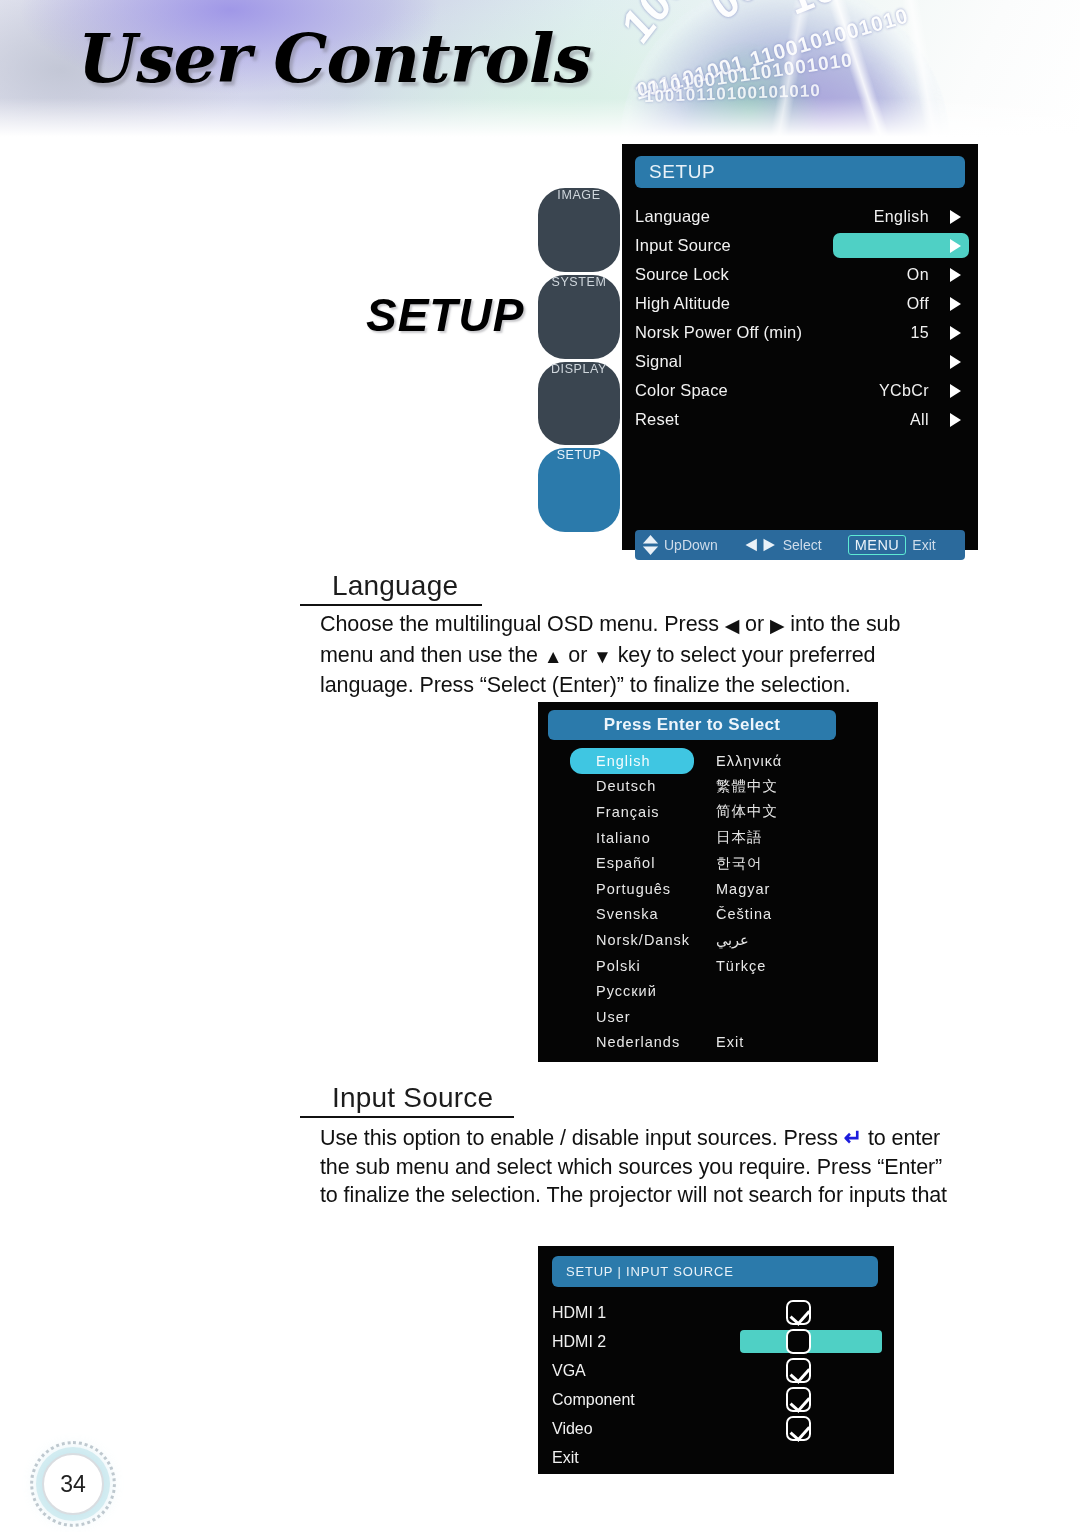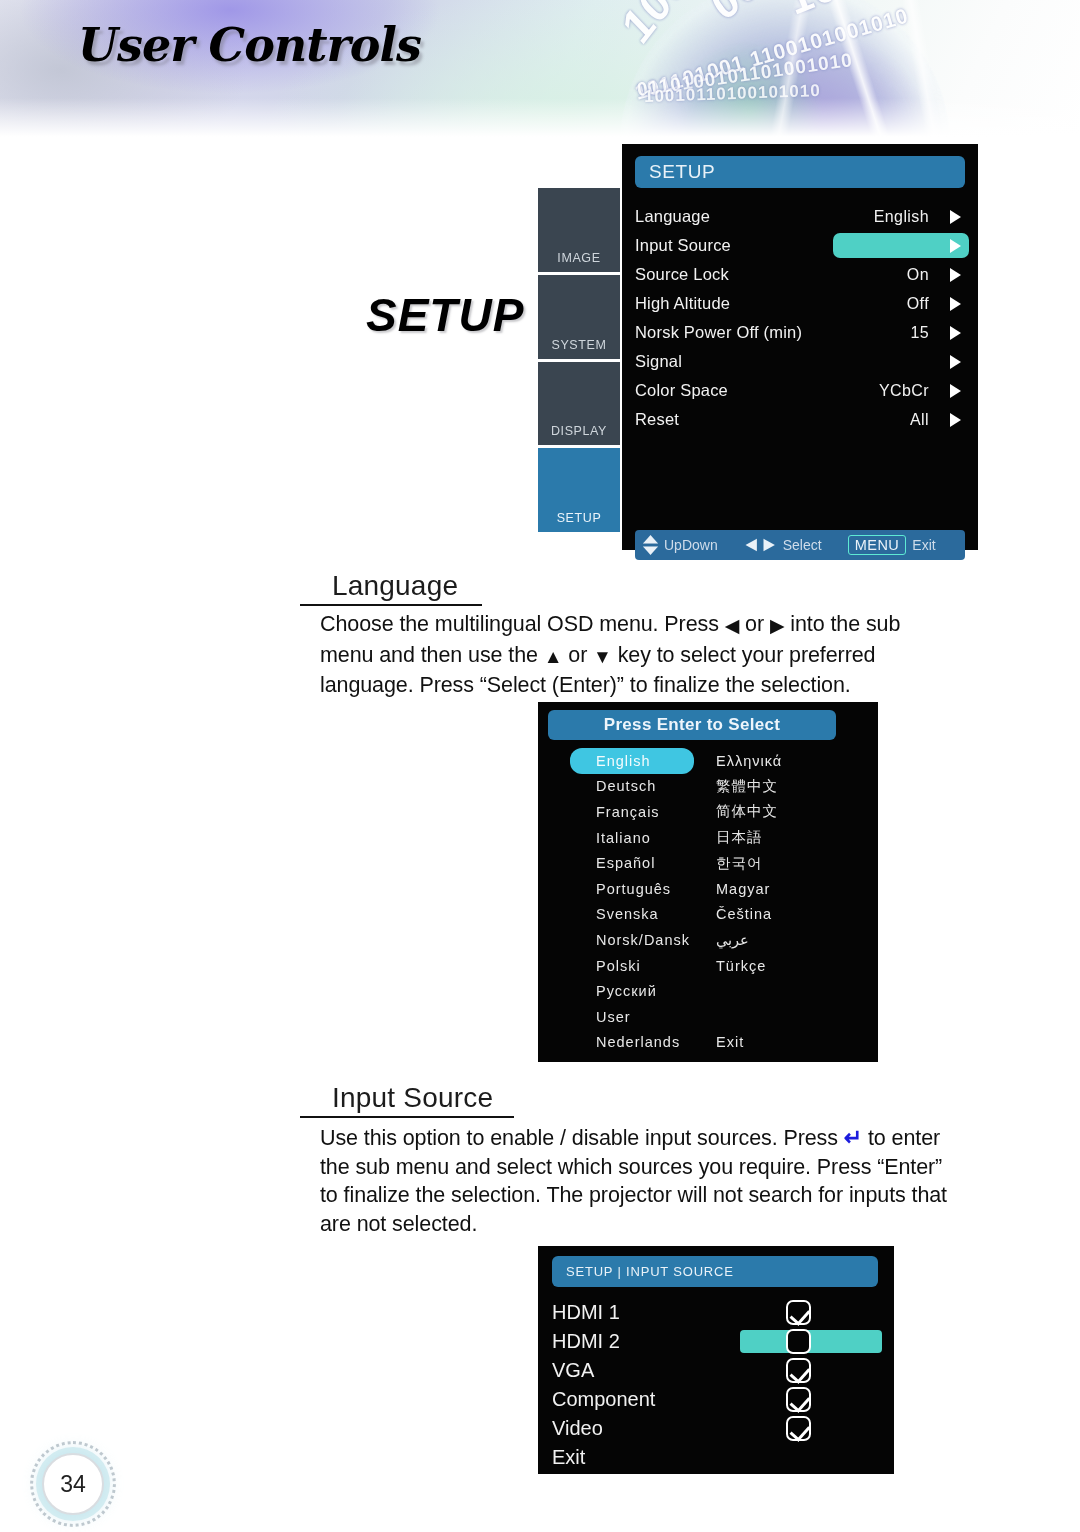--- a/index.html
+++ b/index.html
@@ -55,21 +55,21 @@
       linear-gradient(100deg, rgba(255,255,255,0) 30%, rgba(255,255,255,0.6) 32%, rgba(255,255,255,0) 34%);
   }
   .banner-fade {
     position:absolute; left:0; bottom:0; width:1080px; height:42px;
     background: linear-gradient(to bottom, rgba(255,255,255,0) 0%, #ffffff 92%);
   }
   .banner-title {
     position: absolute; left: 78px; top: 18px;
     font-family: "DejaVu Serif", serif;
     font-style: italic; font-weight: bold;
-    font-size: 46px; color: #000;
+    font-size: 68px; color: #000;
     letter-spacing: -1px;
     text-shadow: 3px 4px 3px rgba(120,120,130,0.45);
   }
 
   
   .big-title {
     position: absolute; left: 366px; top: 288px;
     font-size: 46px; font-weight: bold; font-style: italic;
     color: #000; letter-spacing: 1px;
     text-shadow: 2px 2px 2px rgba(150,150,155,0.5);
@@ -87,23 +87,23 @@
   }
 
   
   .osd-main { left: 622px; top: 144px; width: 356px; height: 406px; }
   .osd-tabs {
     position: absolute; left: -84px; top: 44px; width: 82px; height: 344px;
     display: flex; flex-direction: column;
   }
   .osd-tab {
     flex: 1; background: #3a4550; margin-bottom: 3px;
-    display: flex; align-items: flex-end; justify-content: center;
-    padding-bottom: 7px;
-    color: #cfd6dc; font-size: 12.5px; letter-spacing: .6px;
+    display: flex; justify-content: center;
+    padding-bottom: 16px;
+    color: #cfd6dc; font-size: 12.5px; letter-spacing: .6px; border-radius: 27px;
   }
   .osd-tab.active { background: #2b7aab; color: #eaf3fa; margin-bottom: 0; }
   .osd-main .osd-head { position:absolute; left: 13px; top: 12px; width: 330px; height: 32px; }
   .osd-rows { position: absolute; left: 13px; top: 58px; width: 334px; }
   .osd-row {
     position: relative; height: 29px; display: flex; align-items: center;
     color: #f2f2f2; font-size: 16.5px; letter-spacing: .2px;
   }
   .osd-row .rlabel { flex: 0 0 auto; z-index:2; }
   .osd-row .rvalue {
@@ -181,21 +181,21 @@
 
   
   .osd-src { left: 538px; top: 1246px; width: 356px; height: 228px; }
   .osd-src .osd-head {
     position:absolute; left: 14px; top: 10px; width: 326px; height: 31px;
     font-size: 13px; letter-spacing: .8px;
   }
   .src-rows { position: absolute; left: 14px; top: 52px; width: 330px; }
   .src-row {
     position: relative; height: 29px; display: flex; align-items: center;
-    color: #f1f1f1; font-size: 20px;
+    color: #f1f1f1; font-size: 16px;
   }
   .src-row .shl {
     position: absolute; left: 188px; right: 0; top: 3px; bottom: 3px;
     background: #4fd0c5; border-radius: 4px; z-index: 1;
   }
   .src-row .slabel { z-index: 2; }
   .chk {
     position: absolute; left: 234px; top: 2px; z-index: 3;
     width: 25px; height: 25px; border: 2px solid #ffffff; border-radius: 7px;
     background: #050505;
@@ -384,21 +384,20 @@
   </div>
 
   <div class="sec-head" style="left:300px; top:1082px; width:214px;">Input Source</div>
 
   <div class="sec-body" style="left:320px; top:1124px; width:720px;">
     <div>
       <span>Use this option to enable / disable input sources. Press </span><span class="glyph-blue">↵</span><span> to enter</span>
     </div>
     <div>the sub menu and select which sources you require. Press “Enter”</div>
     <div>to finalize the selection. The projector will not search for inputs that</div>
-    <div>are not selected.</div>
   </div>
 
   <div class="osd osd-src">
     <div class="osd-head">SETUP | INPUT SOURCE</div>
     <div class="src-rows">
 
       <div class="src-row">
         <span class="slabel">HDMI 1</span>
         <span class="chk"></span>
       </div>

